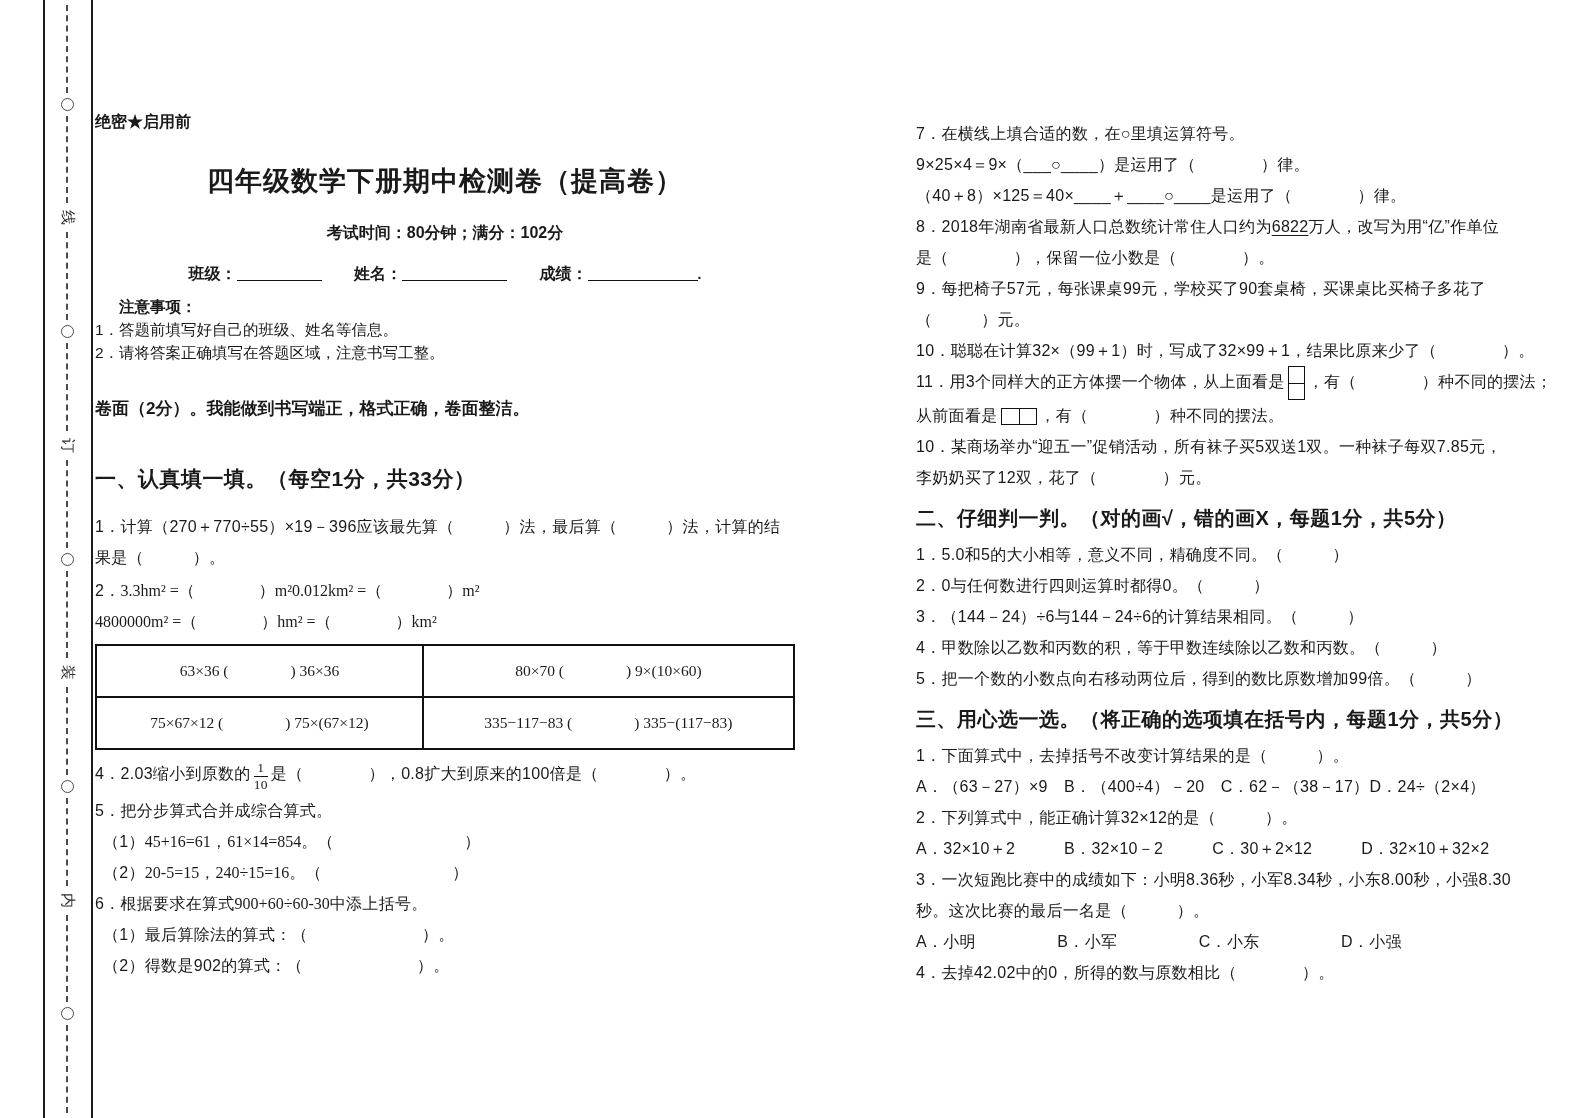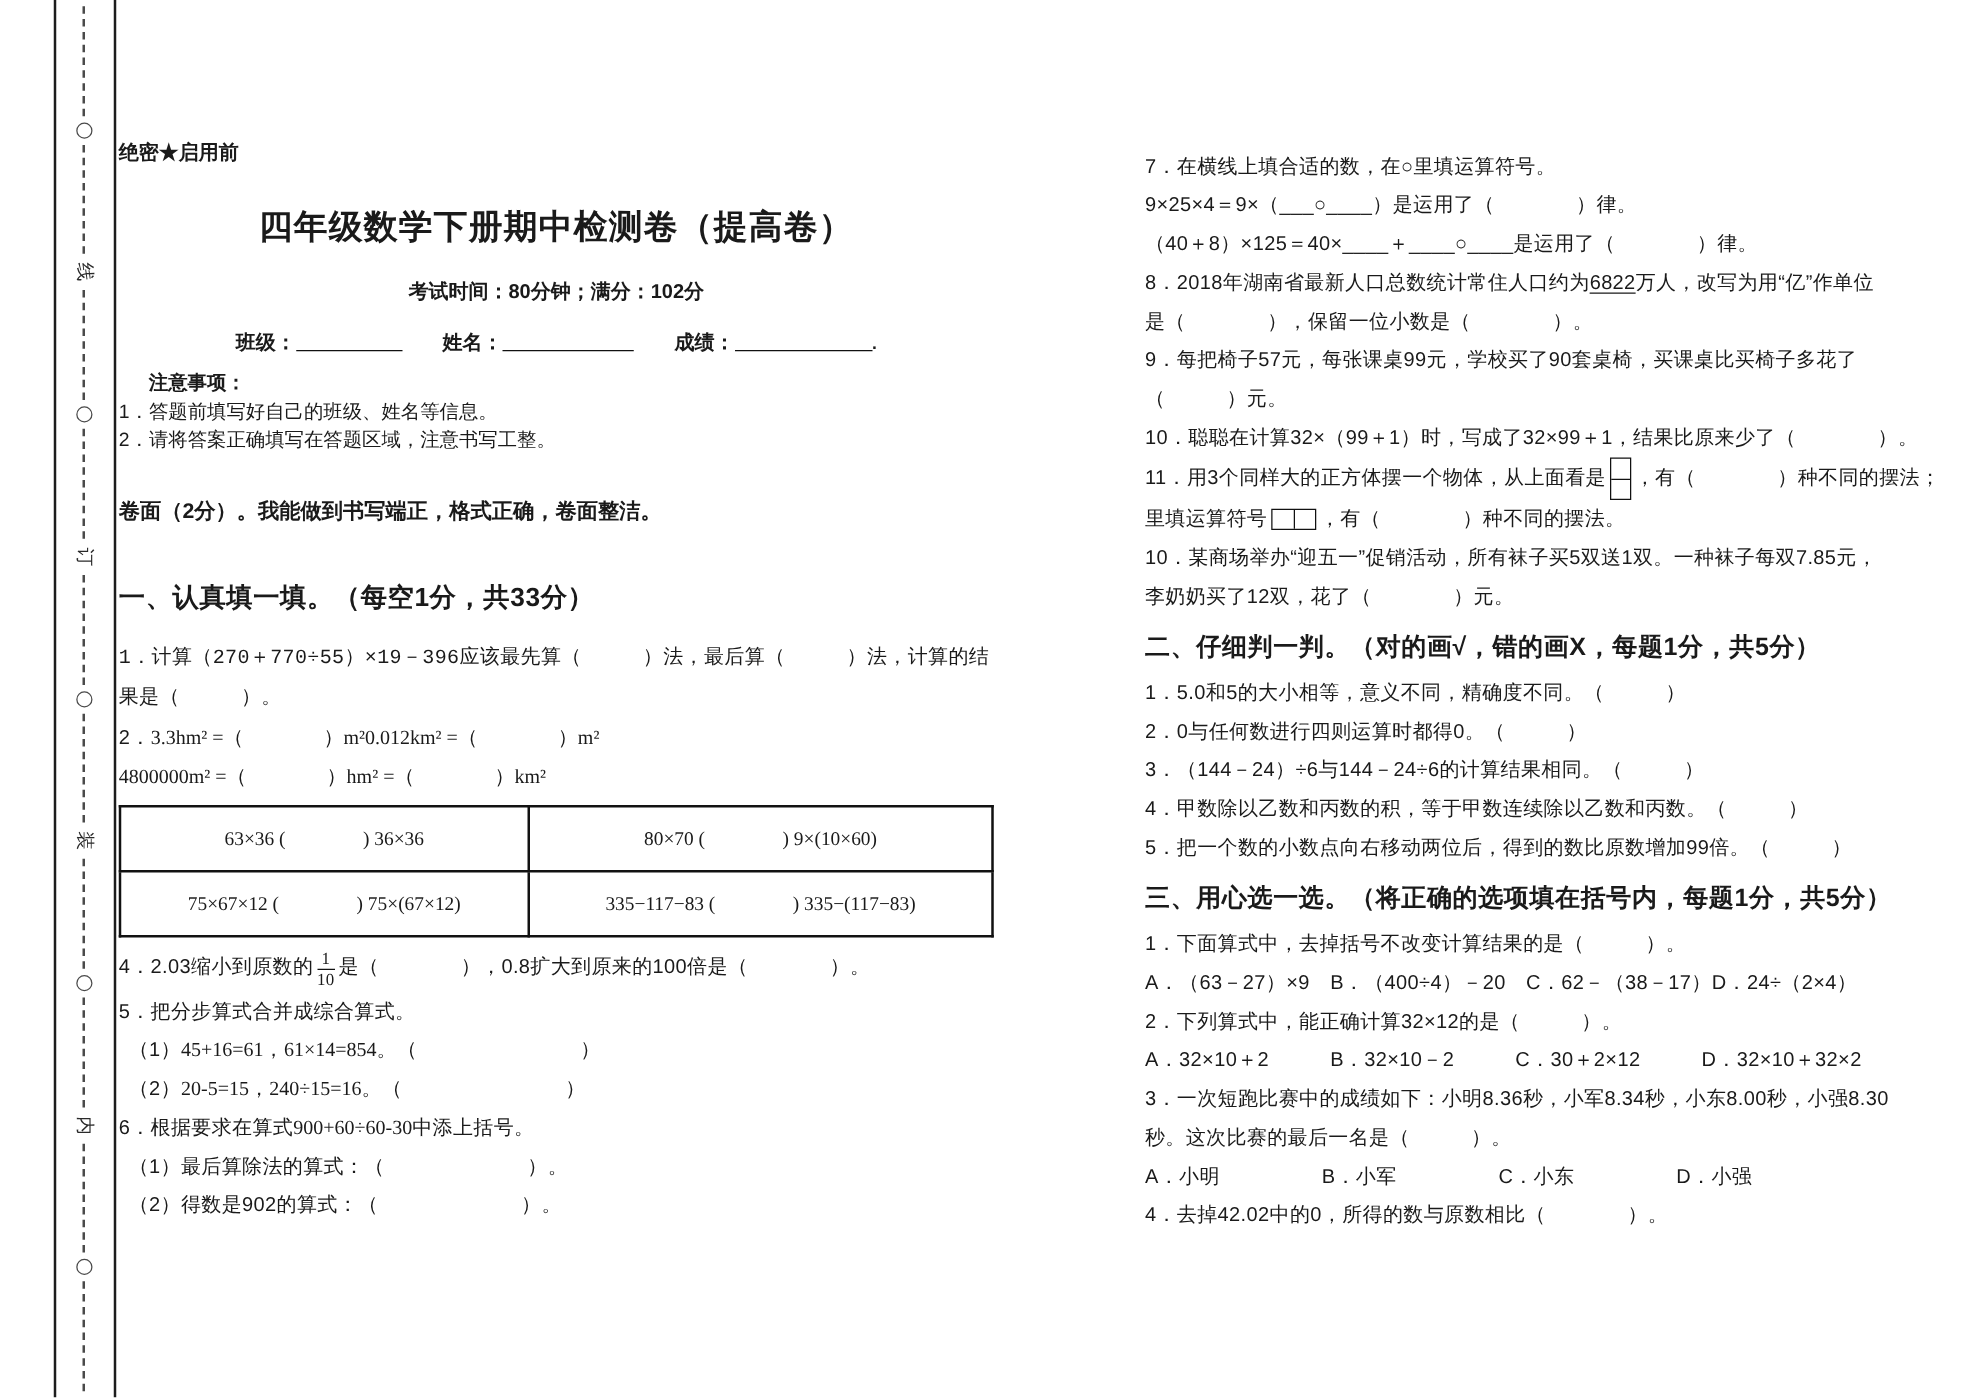--- a/index.html
+++ b/index.html
@@ -103,21 +103,21 @@
     </div>
 
     <p class="notice-title">注意事项：</p>
     <p class="notice">1．答题前填写好自己的班级、姓名等信息。</p>
     <p class="notice">2．请将答案正确填写在答题区域，注意书写工整。</p>
 
     <p class="neatness">卷面（2分）。我能做到书写端正，格式正确，卷面整洁。</p>
 
     <h2 class="sec" style="margin-top:42px;">一、认真填一填。（每空1分，共33分）</h2>
 
-    <p class="ln" style="margin-top:17px;font-family:Liberation Mono, monospace;">1．计算（270＋770÷55）×19－396应该最先算（　　　）法，最后算（　　　）法，计算的结</p>
+    <p class="ln" style="margin-top:17px;">1．计算（270＋770÷55）×19－396应该最先算（　　　）法，最后算（　　　）法，计算的结</p>
     <p class="ln">果是（　　　）。</p>
 
     <div class="ln q2row" style="margin-top:2px;">
       <span><span>2．</span><span class="serif">3.3hm² =（　　　　）m²</span></span>
       <span class="serif">0.012km² =（　　　　）m²</span>
     </div>
     <p class="ln serif">4800000m² =（　　　　）hm² =（　　　　）km²</p>
 
 
     <table class="cmp-table">
@@ -166,21 +166,21 @@
 
     <p class="ln">9．每把椅子57元，每张课桌99元，学校买了90套桌椅，买课桌比买椅子多花了</p>
     <p class="ln">（　　　）元。</p>
 
     <p class="ln">10．聪聪在计算32×（99＋1）时，写成了32×99＋1，结果比原来少了（　　　　）。</p>
 
     <p class="ln">
       <span>11．用3个同样大的正方体摆一个物体，从上面看是</span><span class="vdom"></span><span>，有（　　　　）种不同的摆法；</span>
     </p>
     <p class="ln">
-      <span>里填运算符号</span><span class="hdom"></span><span>，有（　　　　）种不同的摆法。</span>
+      <span>从前面看是</span><span class="hdom"></span><span>，有（　　　　）种不同的摆法。</span>
     </p>
 
     <p class="ln">10．某商场举办“迎五一”促销活动，所有袜子买5双送1双。一种袜子每双7.85元，</p>
     <p class="ln">李奶奶买了12双，花了（　　　　）元。</p>
 
     <h2 class="sec" style="margin-top:10px; font-size:20px;">二、仔细判一判。（对的画√，错的画X，每题1分，共5分）</h2>
     <p class="ln" style="margin-top:6px;">1．5.0和5的大小相等，意义不同，精确度不同。（　　　）</p>
     <p class="ln">2．0与任何数进行四则运算时都得0。（　　　）</p>
     <p class="ln">3．（144－24）÷6与144－24÷6的计算结果相同。（　　　）</p>
     <p class="ln">4．甲数除以乙数和丙数的积，等于甲数连续除以乙数和丙数。（　　　）</p>

